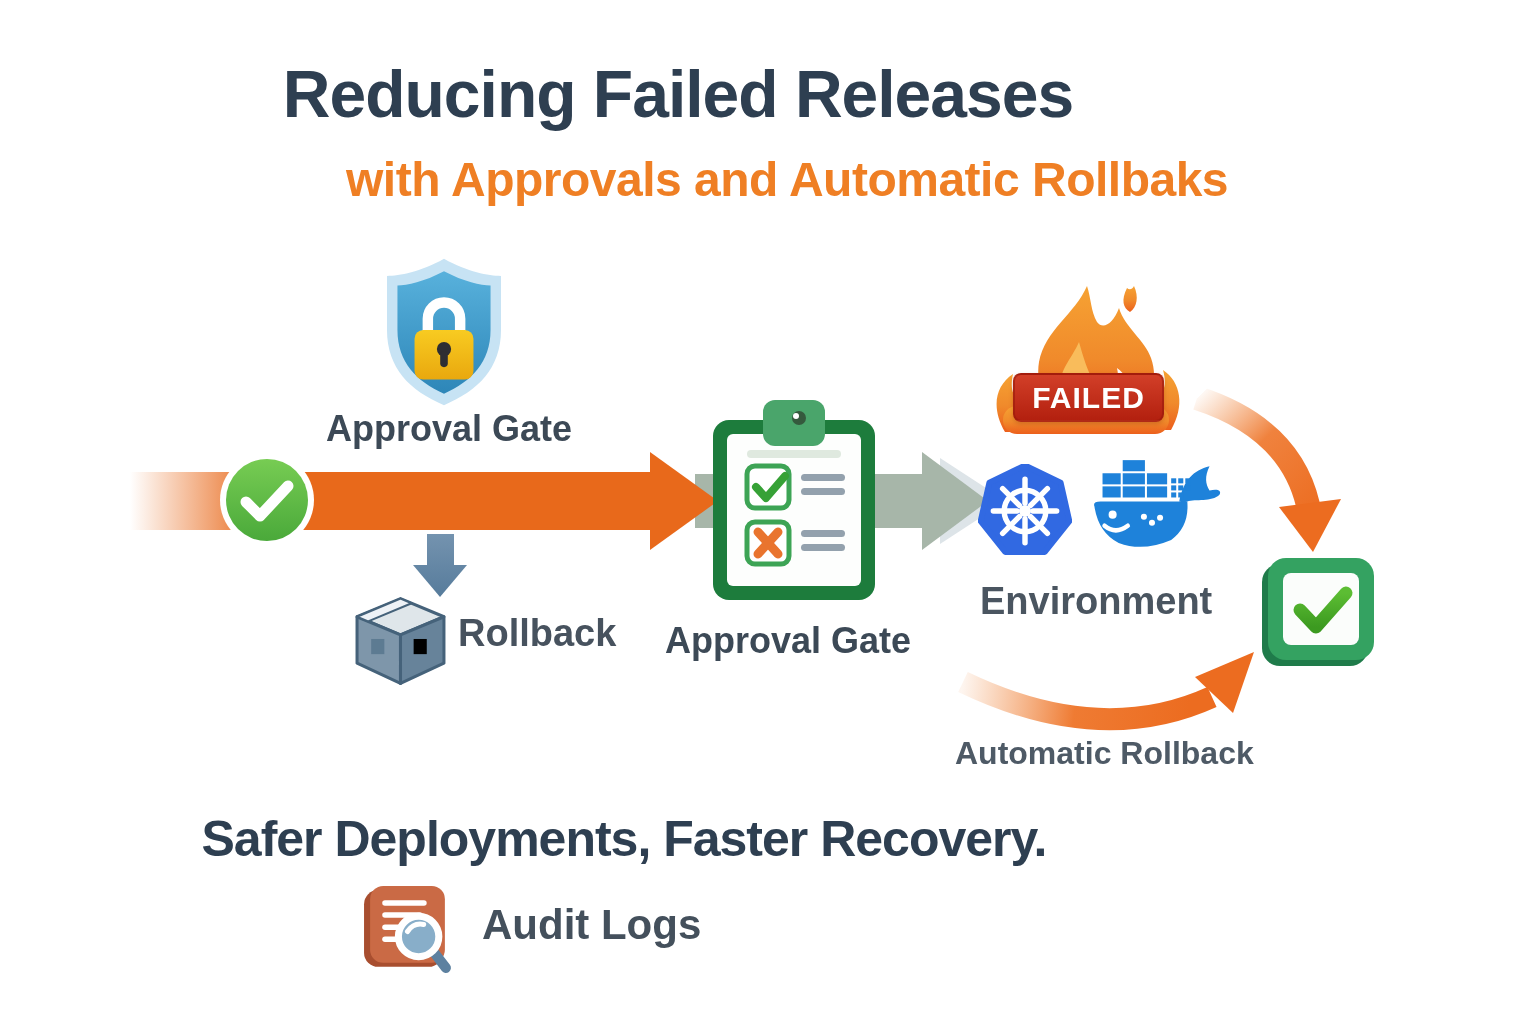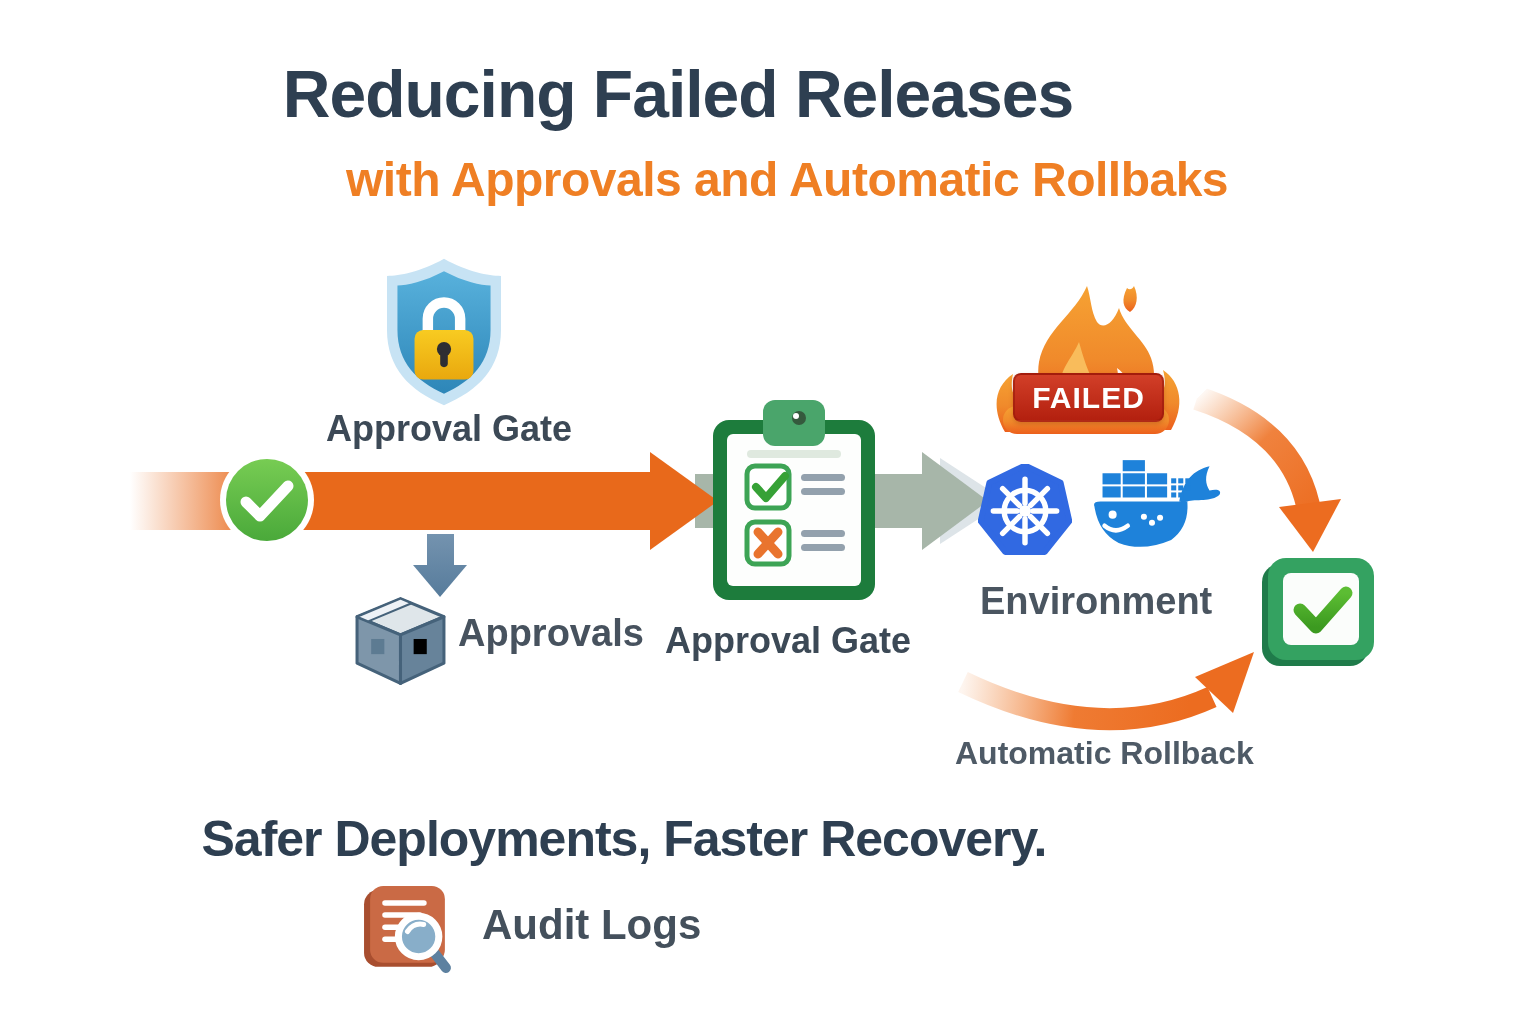--- a/index.html
+++ b/index.html
@@ -130,21 +130,21 @@
   <svg class="abs" style="left:353px;top:594px;" width="96" height="94" viewBox="0 0 95 92">
     <g stroke="#45627a" stroke-width="3" stroke-linejoin="round">
       <polygon points="47,4 90,22 47,40 4,22" fill="#dfe6ea"></polygon>
       <polygon points="4,22 47,40 47,88 4,68" fill="#7e96aa"></polygon>
       <polygon points="90,22 47,40 47,88 90,68" fill="#67839a"></polygon>
     </g>
     <polygon points="47,4 58,8.6 15,26.6 4,22" fill="#eef2f6" stroke="#45627a" stroke-width="2" stroke-linejoin="round"></polygon>
     <rect x="18" y="44" width="13" height="15" fill="#5d7b92"></rect>
     <rect x="60" y="44" width="13" height="15" fill="#50 6e85"></rect>
   </svg>
-  <div class="abs lbl-artifact">Approvals</div>
+  <div class="abs lbl-artifact">Rollback</div>
 
   <svg class="abs" style="left:705px;top:392px;" width="178" height="215" viewBox="0 0 178 215">
     <rect x="8" y="28" width="162" height="180" rx="16" fill="#1d7c3c"></rect>
     <rect x="22" y="42" width="134" height="152" rx="6" fill="#fdfefd"></rect>
     <rect x="58" y="8" width="62" height="46" rx="12" fill="#4aa56b"></rect>
     <circle cx="94" cy="26" r="7" fill="#35593d"></circle>
     <circle cx="91" cy="24" r="3" fill="#ffffff"></circle>
     <rect x="42" y="58" width="94" height="8" rx="4" fill="#dfe9df"></rect>
     <rect x="42" y="74" width="42" height="42" rx="8" fill="#ffffff" stroke="#3da455" stroke-width="5"></rect>
     <path d="M51 95 L61 106 L80 84" fill="none" stroke="#36a136" stroke-width="8" stroke-linecap="round" stroke-linejoin="round"></path>

